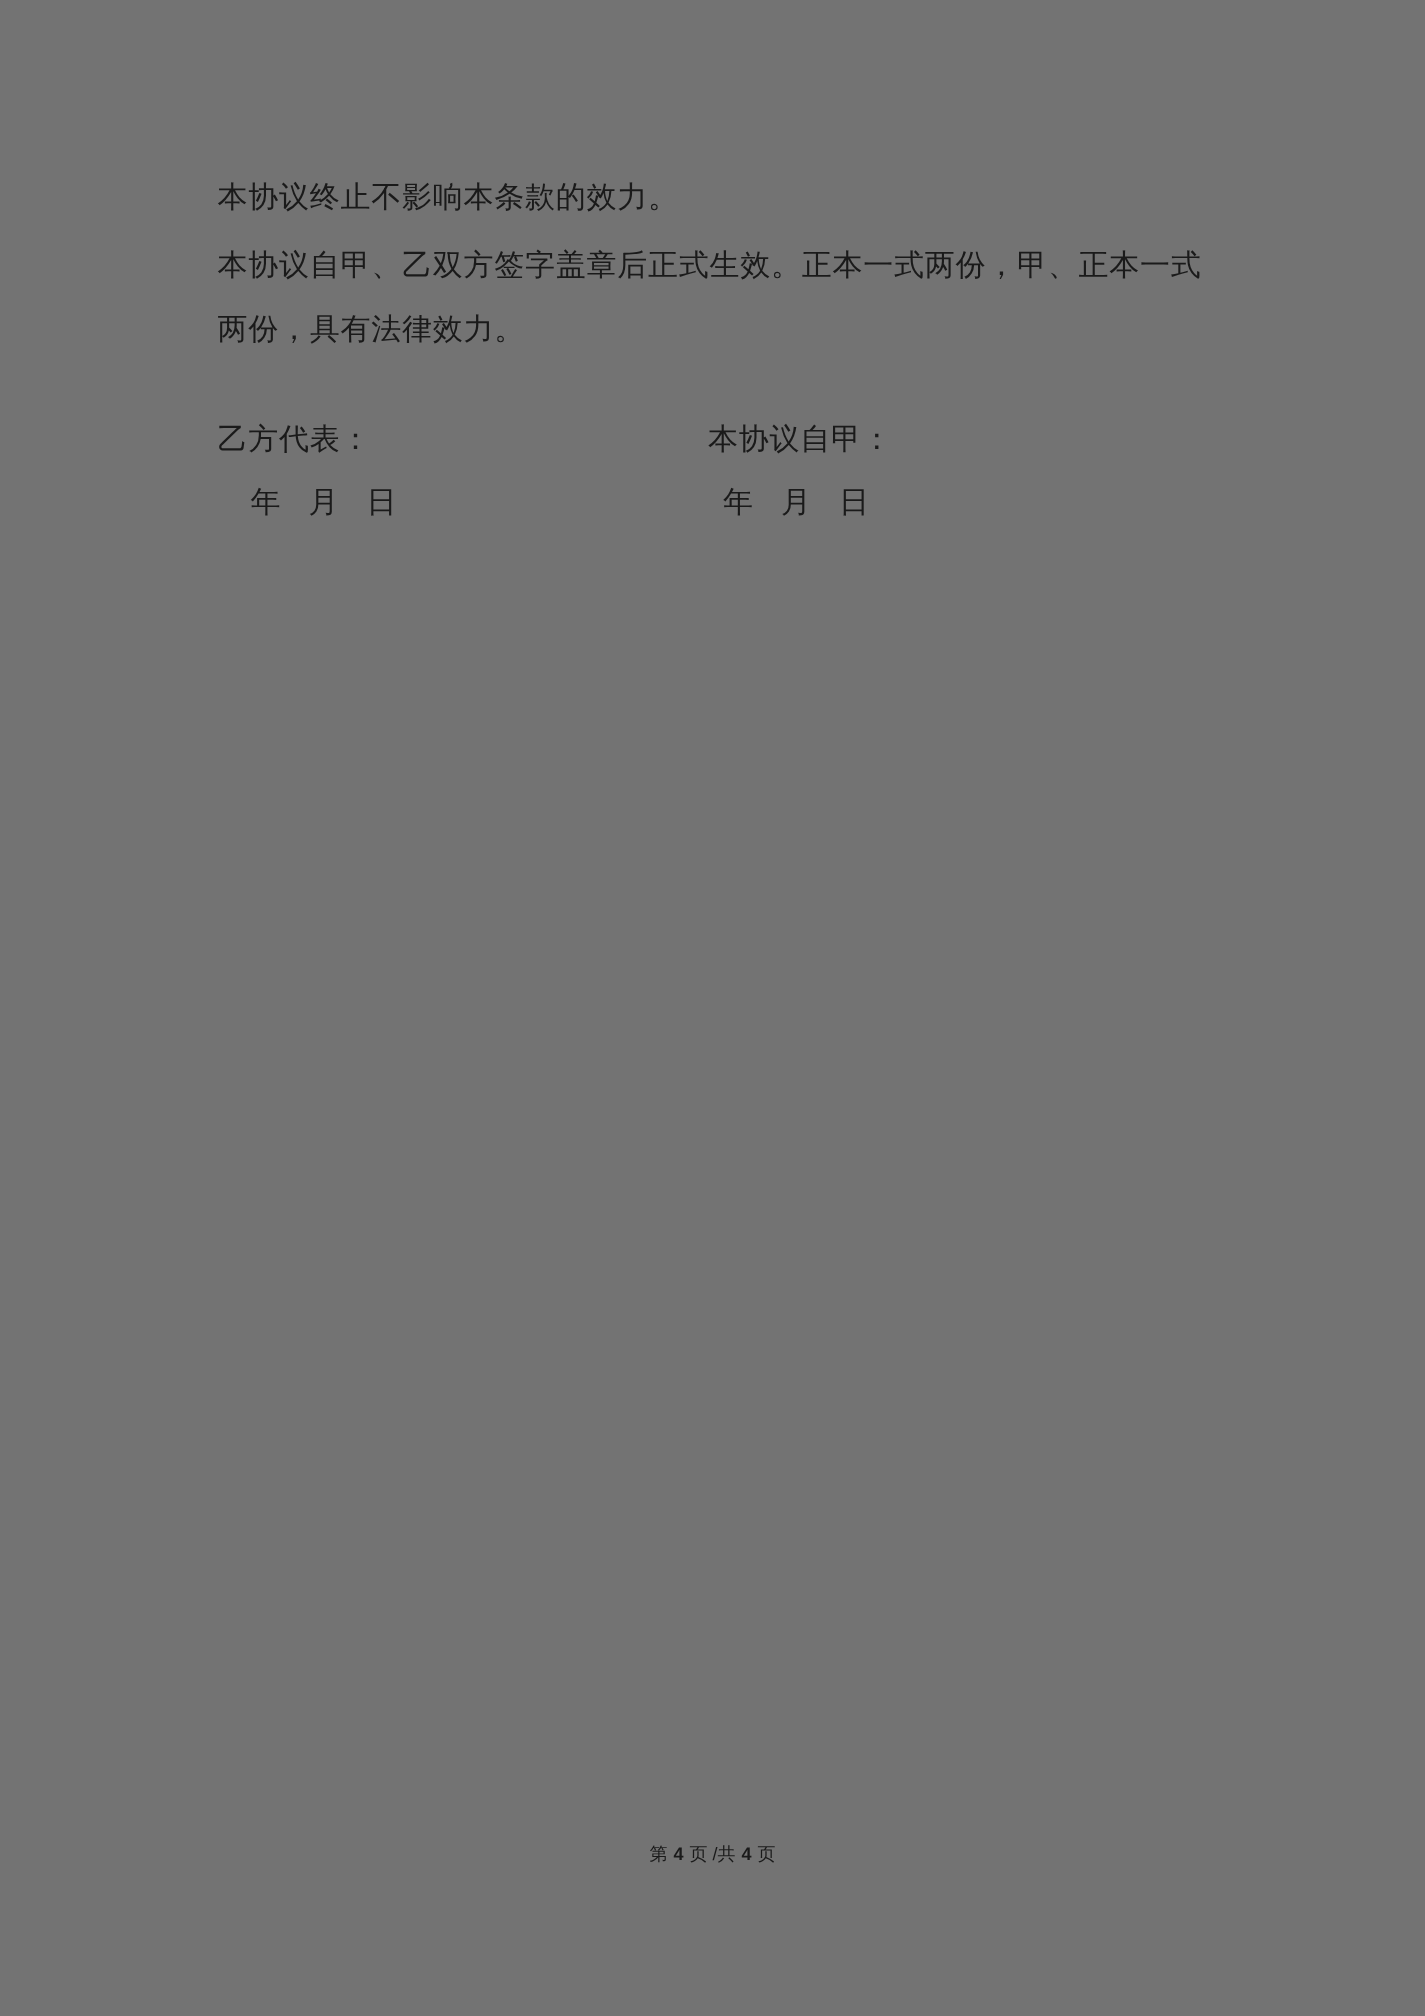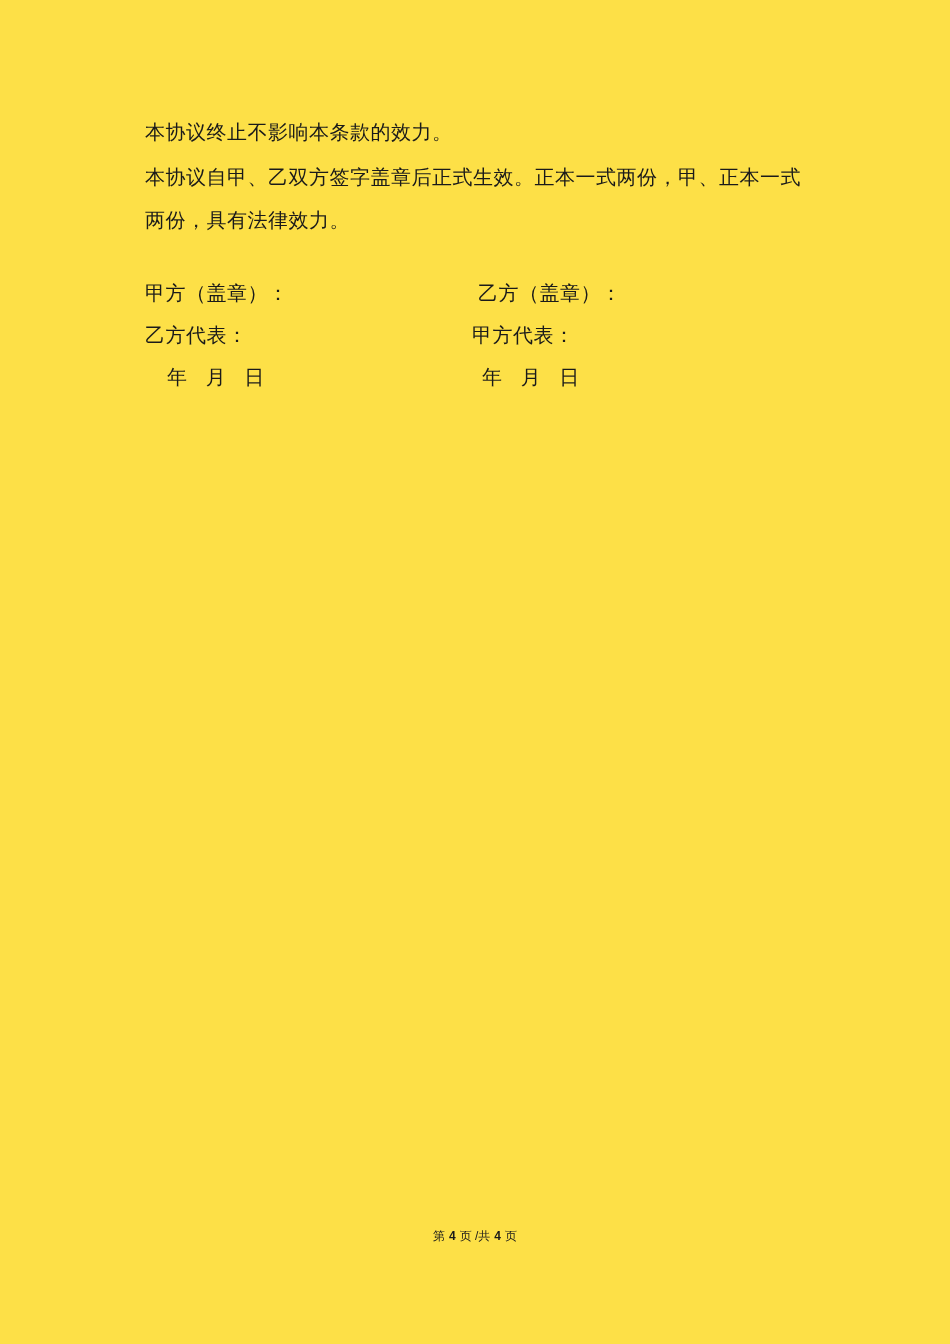--- a/index.html
+++ b/index.html
@@ -4,21 +4,21 @@
 <style>
   html, body {
     margin: 0;
     padding: 0;
     background: #ffffff;
   }
   .page {
     position: relative;
     width: 950px;
     height: 1344px;
-    background: #fde047;
+    background: #737373;
     color: #1a1a1a;
     font-family: "Liberation Sans", "DejaVu Sans", sans-serif;
     overflow: hidden;
   }
   .content {
     position: absolute;
     left: 145px;
     top: 111px;
     width: 670px;
   }
@@ -67,28 +67,24 @@
 <div class="page">
 
   <div class="content">
 
     <p class="para">本协议终止不影响本条款的效力。</p>
 
     <p class="para">本协议自甲、乙双方签字盖章后正式生效。正本一式两份，甲、正本一式两份，具有法律效力。</p>
 
     <div class="sig-block">
 
-      <div class="sig-row">
-        <span class="cell">甲方（盖章）：</span>
-        <span class="cell cell-b-seal">乙方（盖章）：</span>
-      </div>
 
       <div class="sig-row">
         <span class="cell">乙方代表：</span>
-        <span class="cell">甲方代表：</span>
+        <span class="cell">本协议自甲：</span>
       </div>
 
       <div class="sig-row">
         <span class="cell cell-date-a">年   月   日</span>
         <span class="cell cell-date-b">年   月   日</span>
       </div>
 
     </div>
   </div>
 

